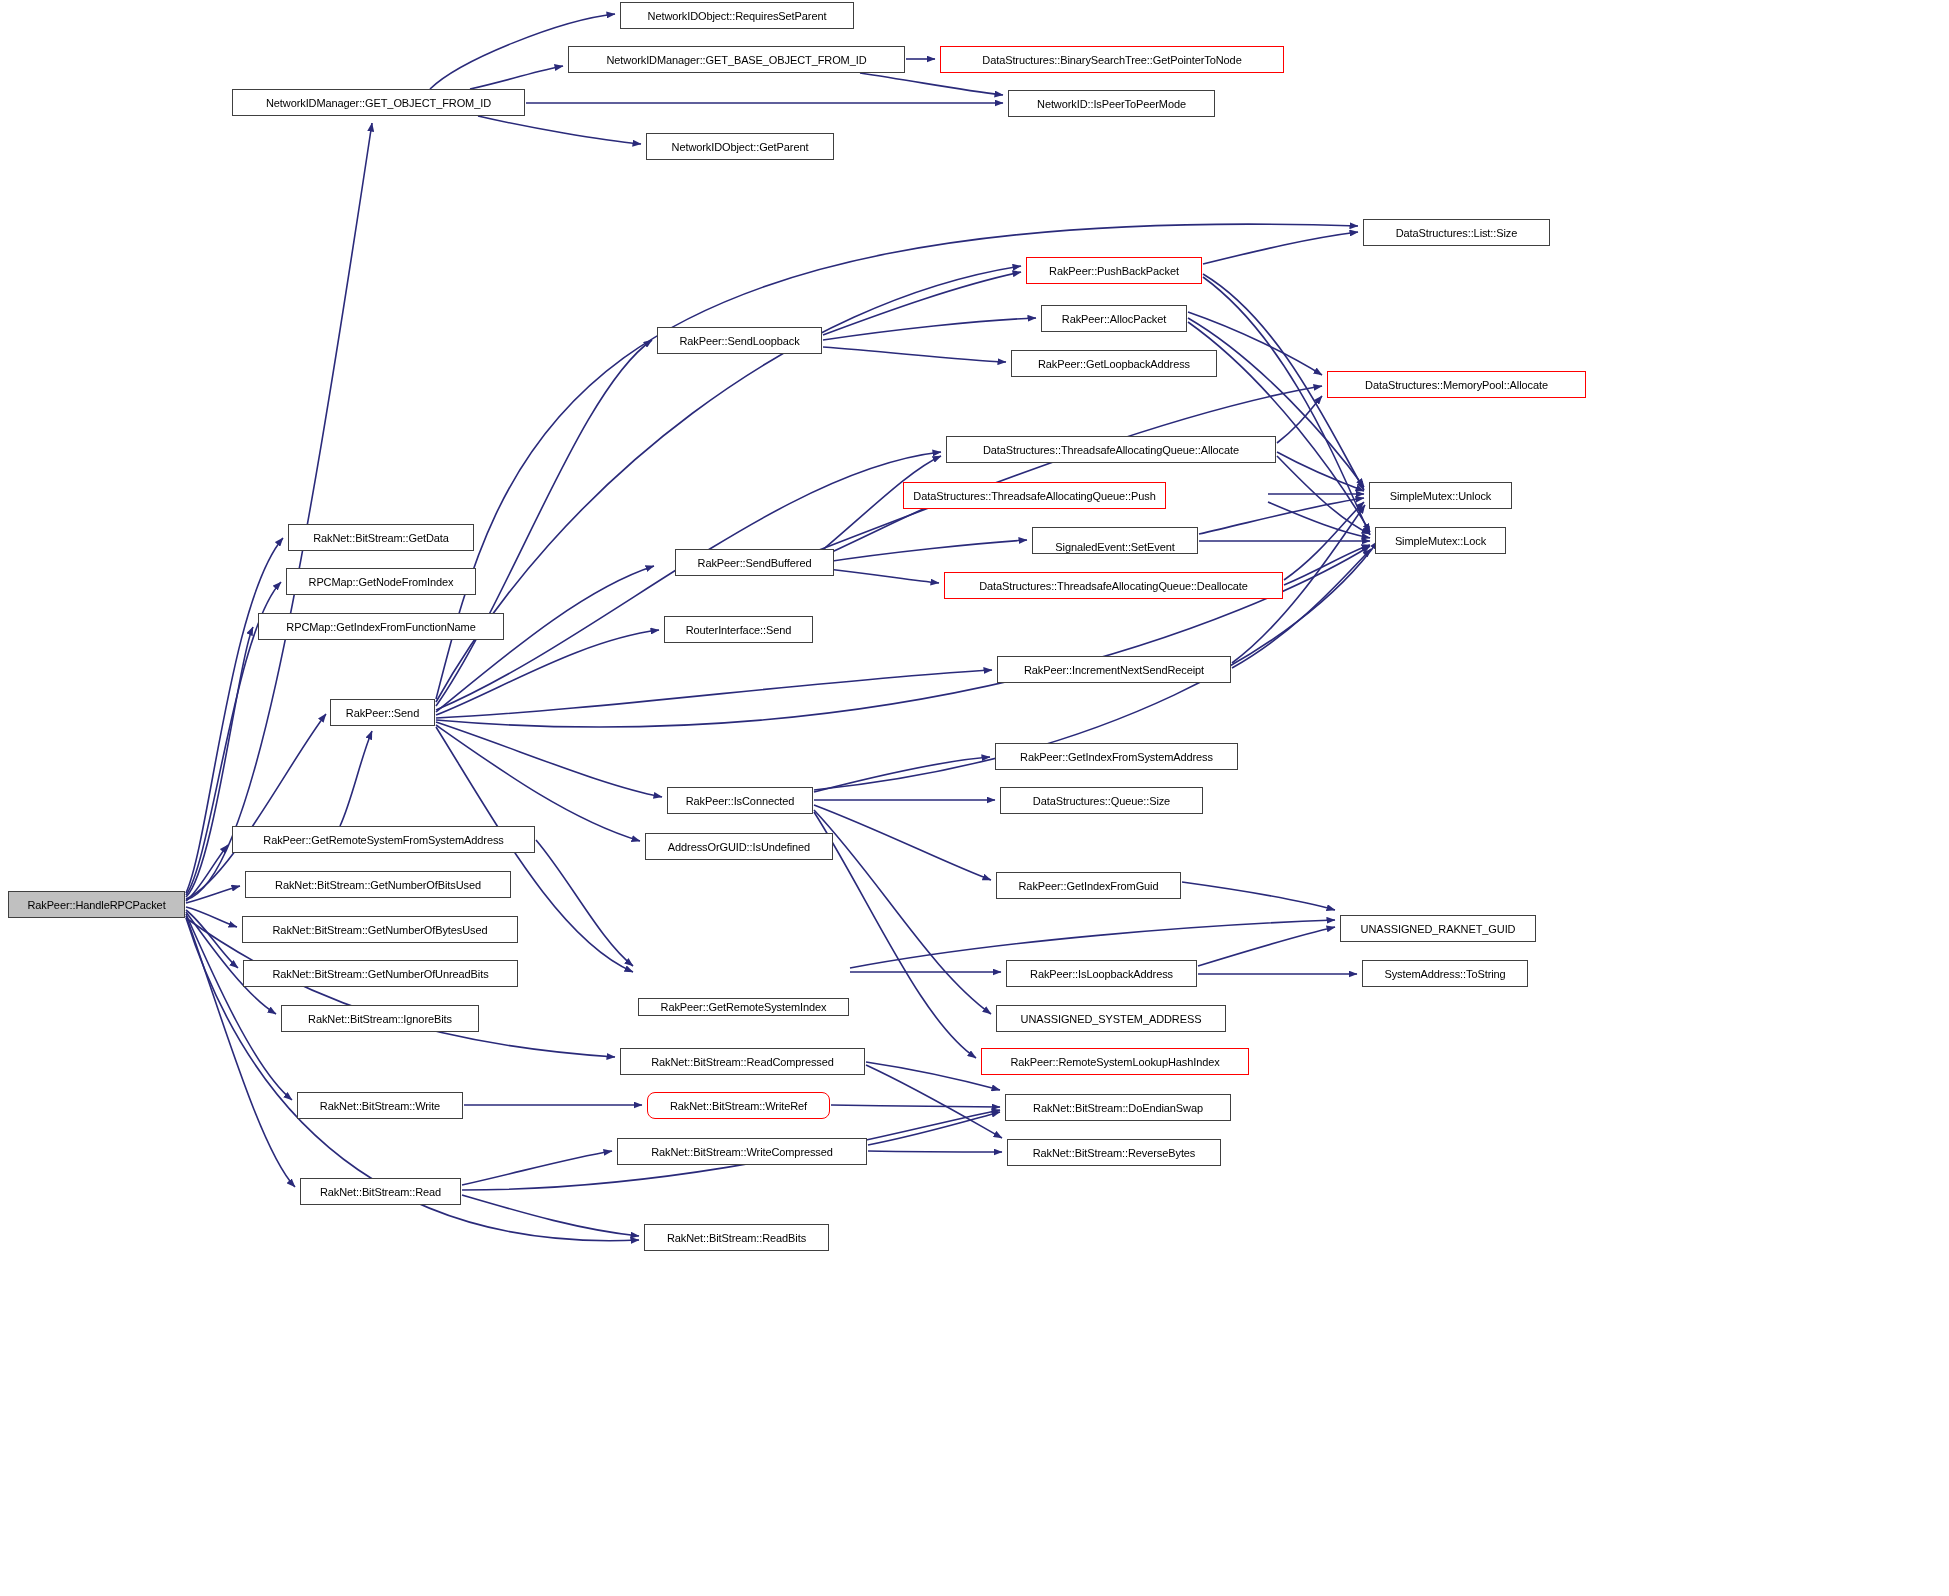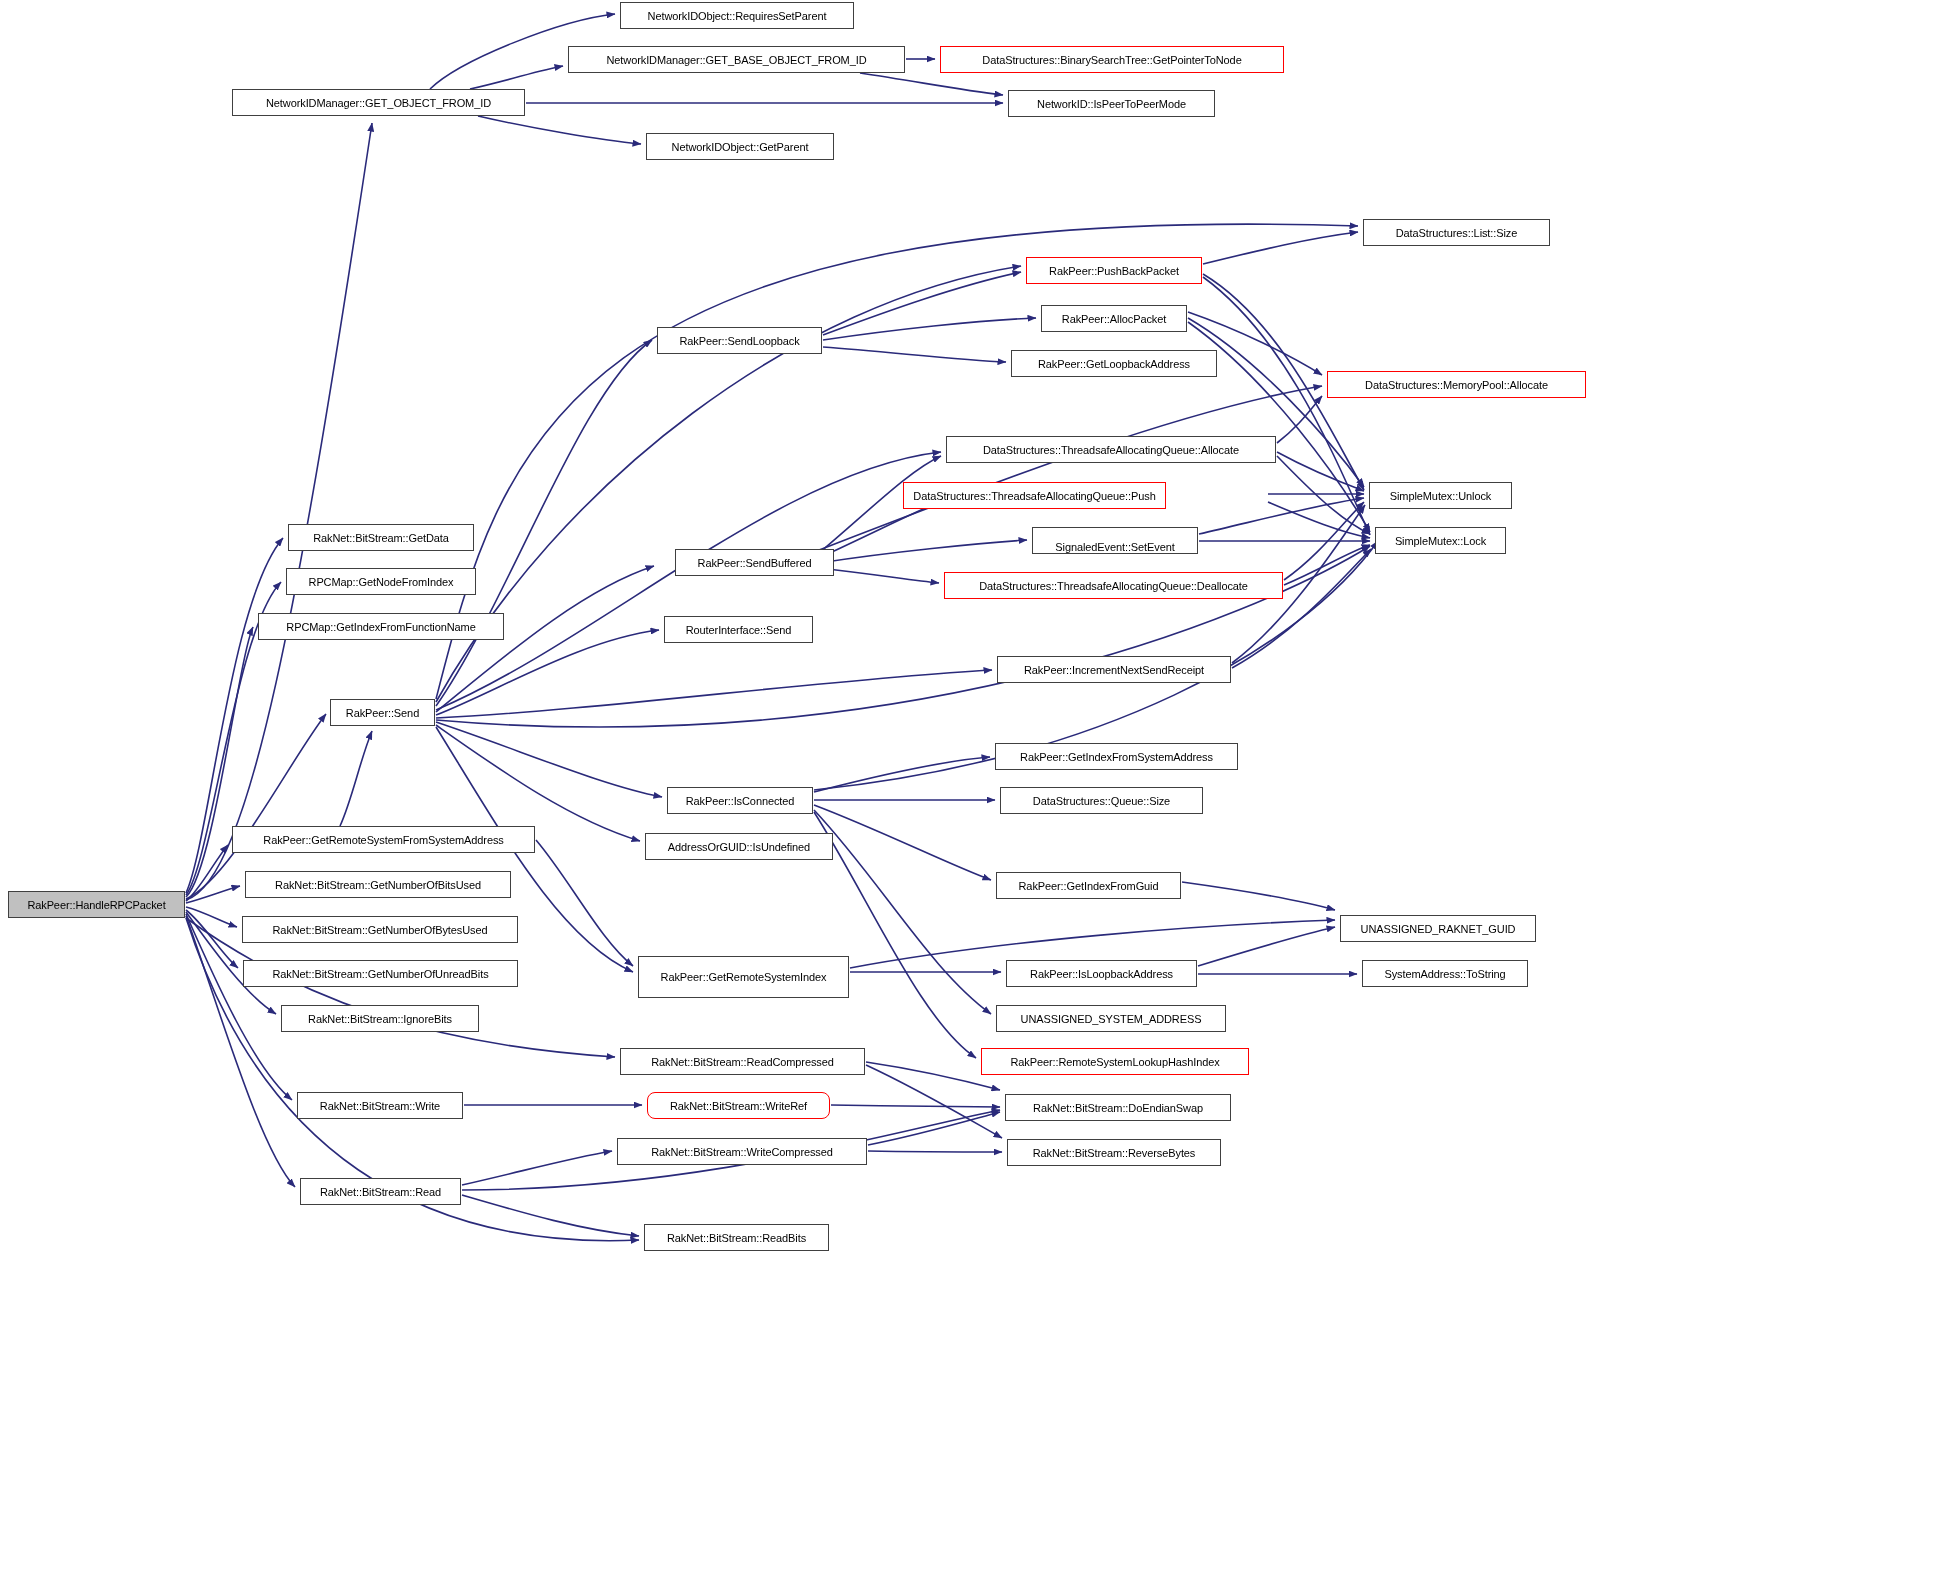--- a/index.html
+++ b/index.html
@@ -206,21 +206,21 @@
     </div>
     <div class="node" style="left: 242px; top: 916px; width: 276px; height: 27px;">
       <span>RakNet::BitStream::GetNumberOfBytesUsed</span>
     </div>
     <div class="node" style="left: 1340px; top: 915px; width: 196px; height: 27px;">
       <span>UNASSIGNED_RAKNET_GUID</span>
     </div>
     <div class="node" style="left: 243px; top: 960px; width: 275px; height: 27px;">
       <span>RakNet::BitStream::GetNumberOfUnreadBits</span>
     </div>
-    <div class="node" style="left: 638px; top: 956px; width: 211px; height: 42px;">
+    <div class="node" style="left: 638px; top: 998px; width: 211px; height: 18px;">
       <span>RakPeer::GetRemoteSystemIndex</span>
     </div>
     <div class="node" style="left: 1006px; top: 960px; width: 191px; height: 27px;">
       <span>RakPeer::IsLoopbackAddress</span>
     </div>
     <div class="node" style="left: 1362px; top: 960px; width: 166px; height: 27px;">
       <span>SystemAddress::ToString</span>
     </div>
     <div class="node" style="left: 281px; top: 1005px; width: 198px; height: 27px;">
       <span>RakNet::BitStream::IgnoreBits</span>

